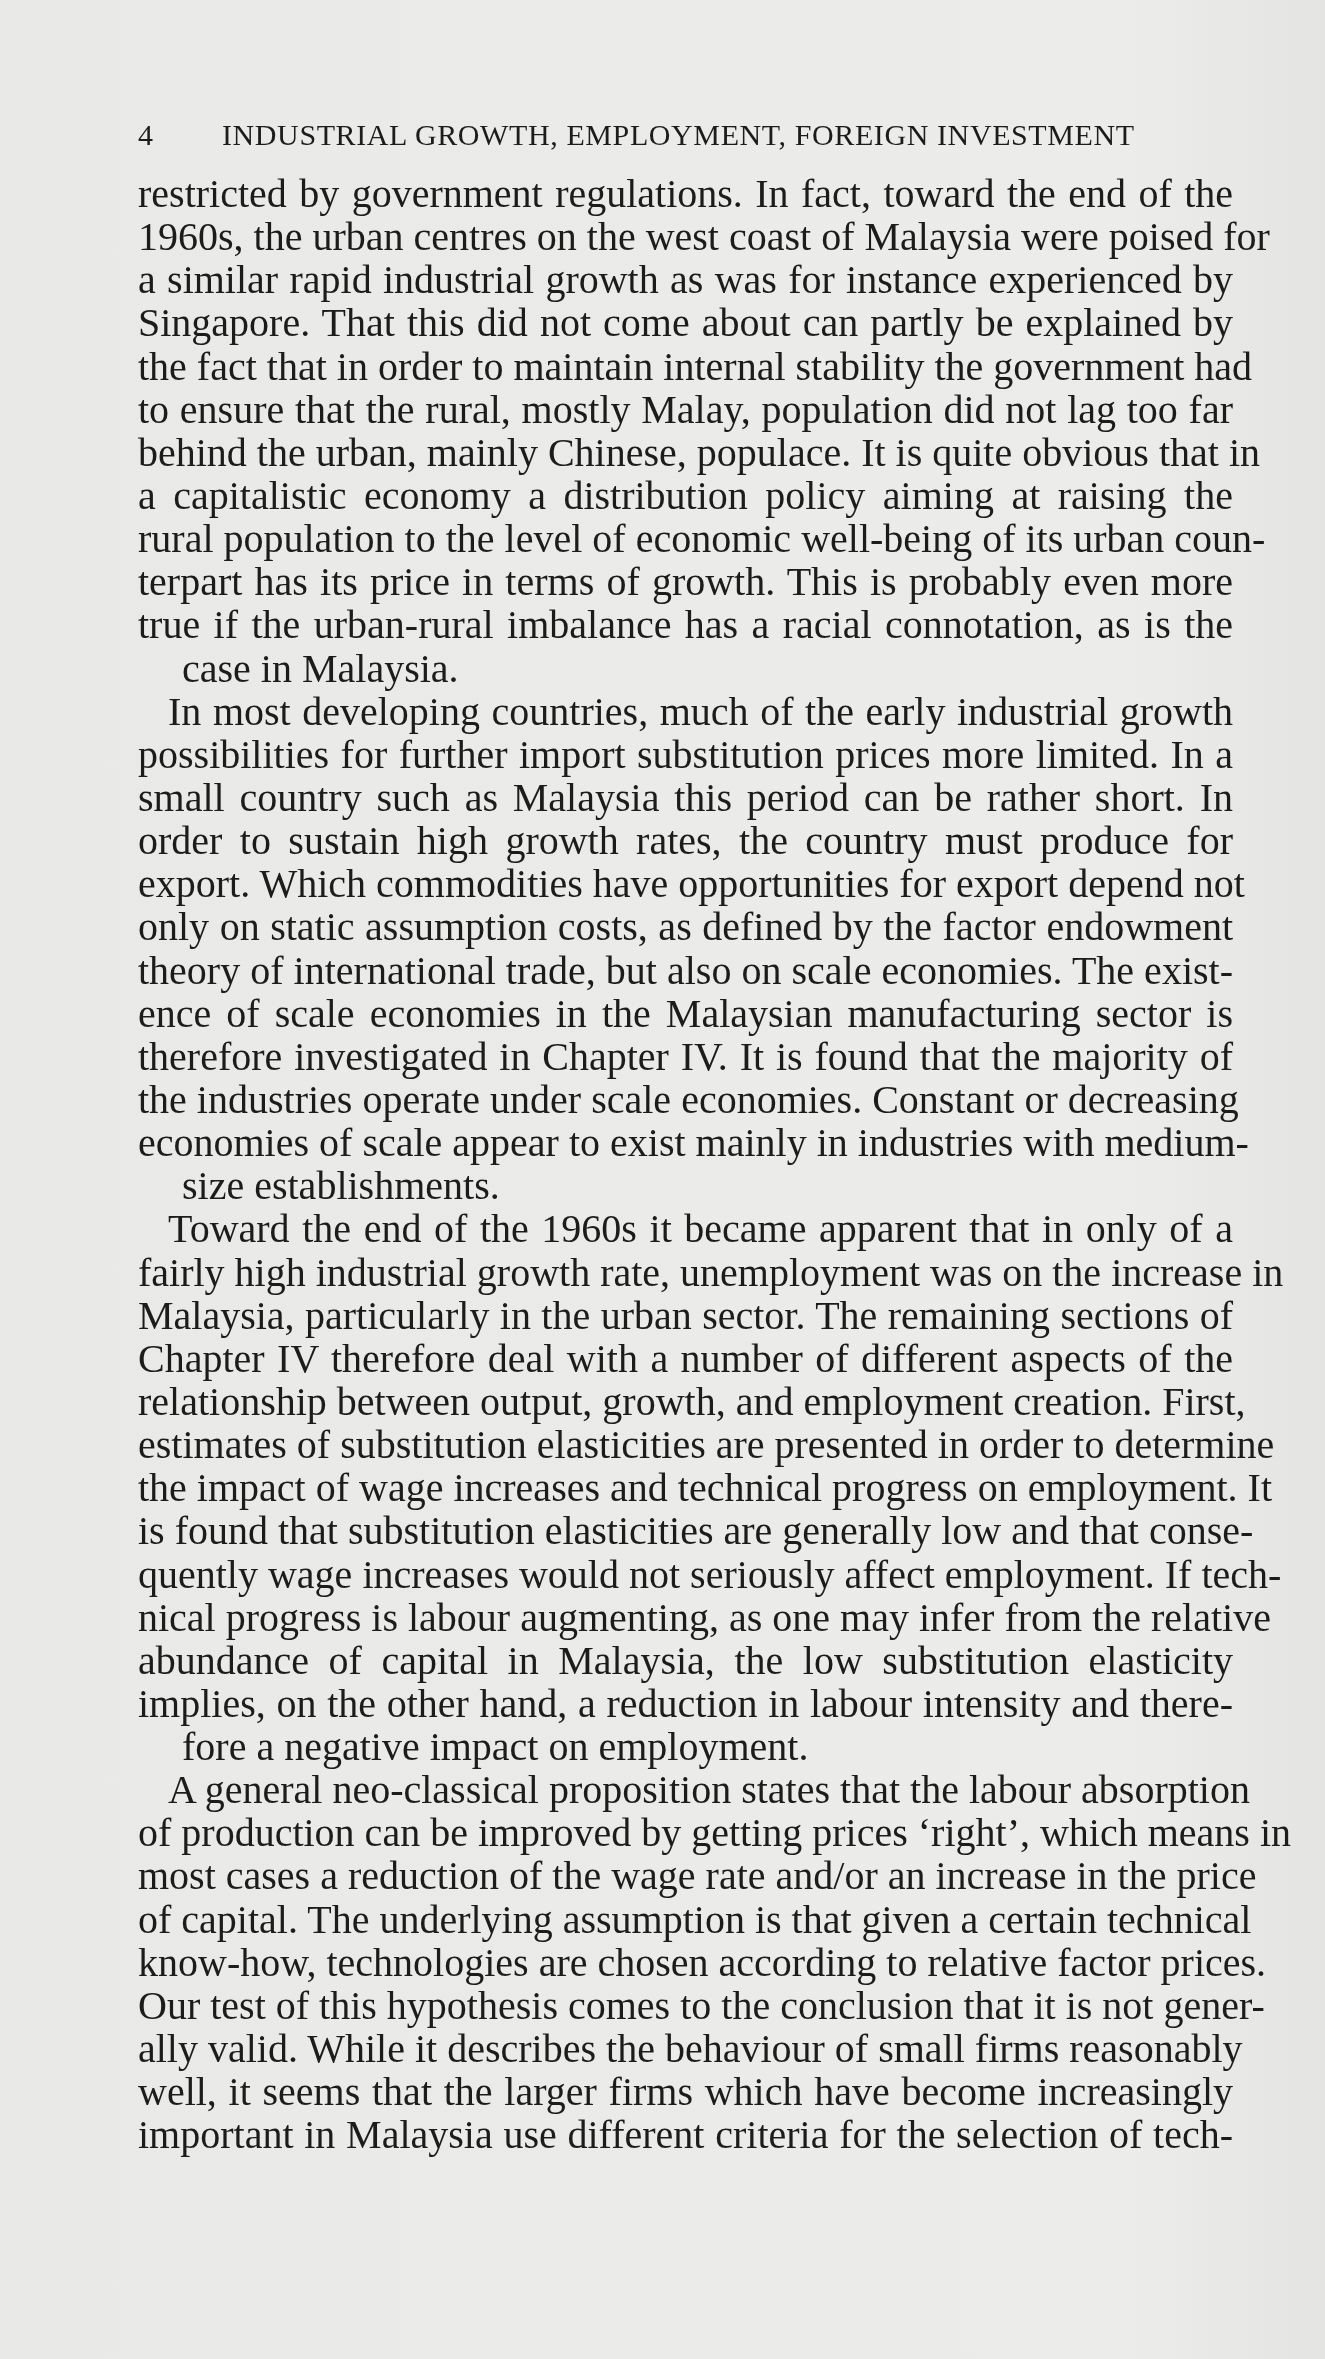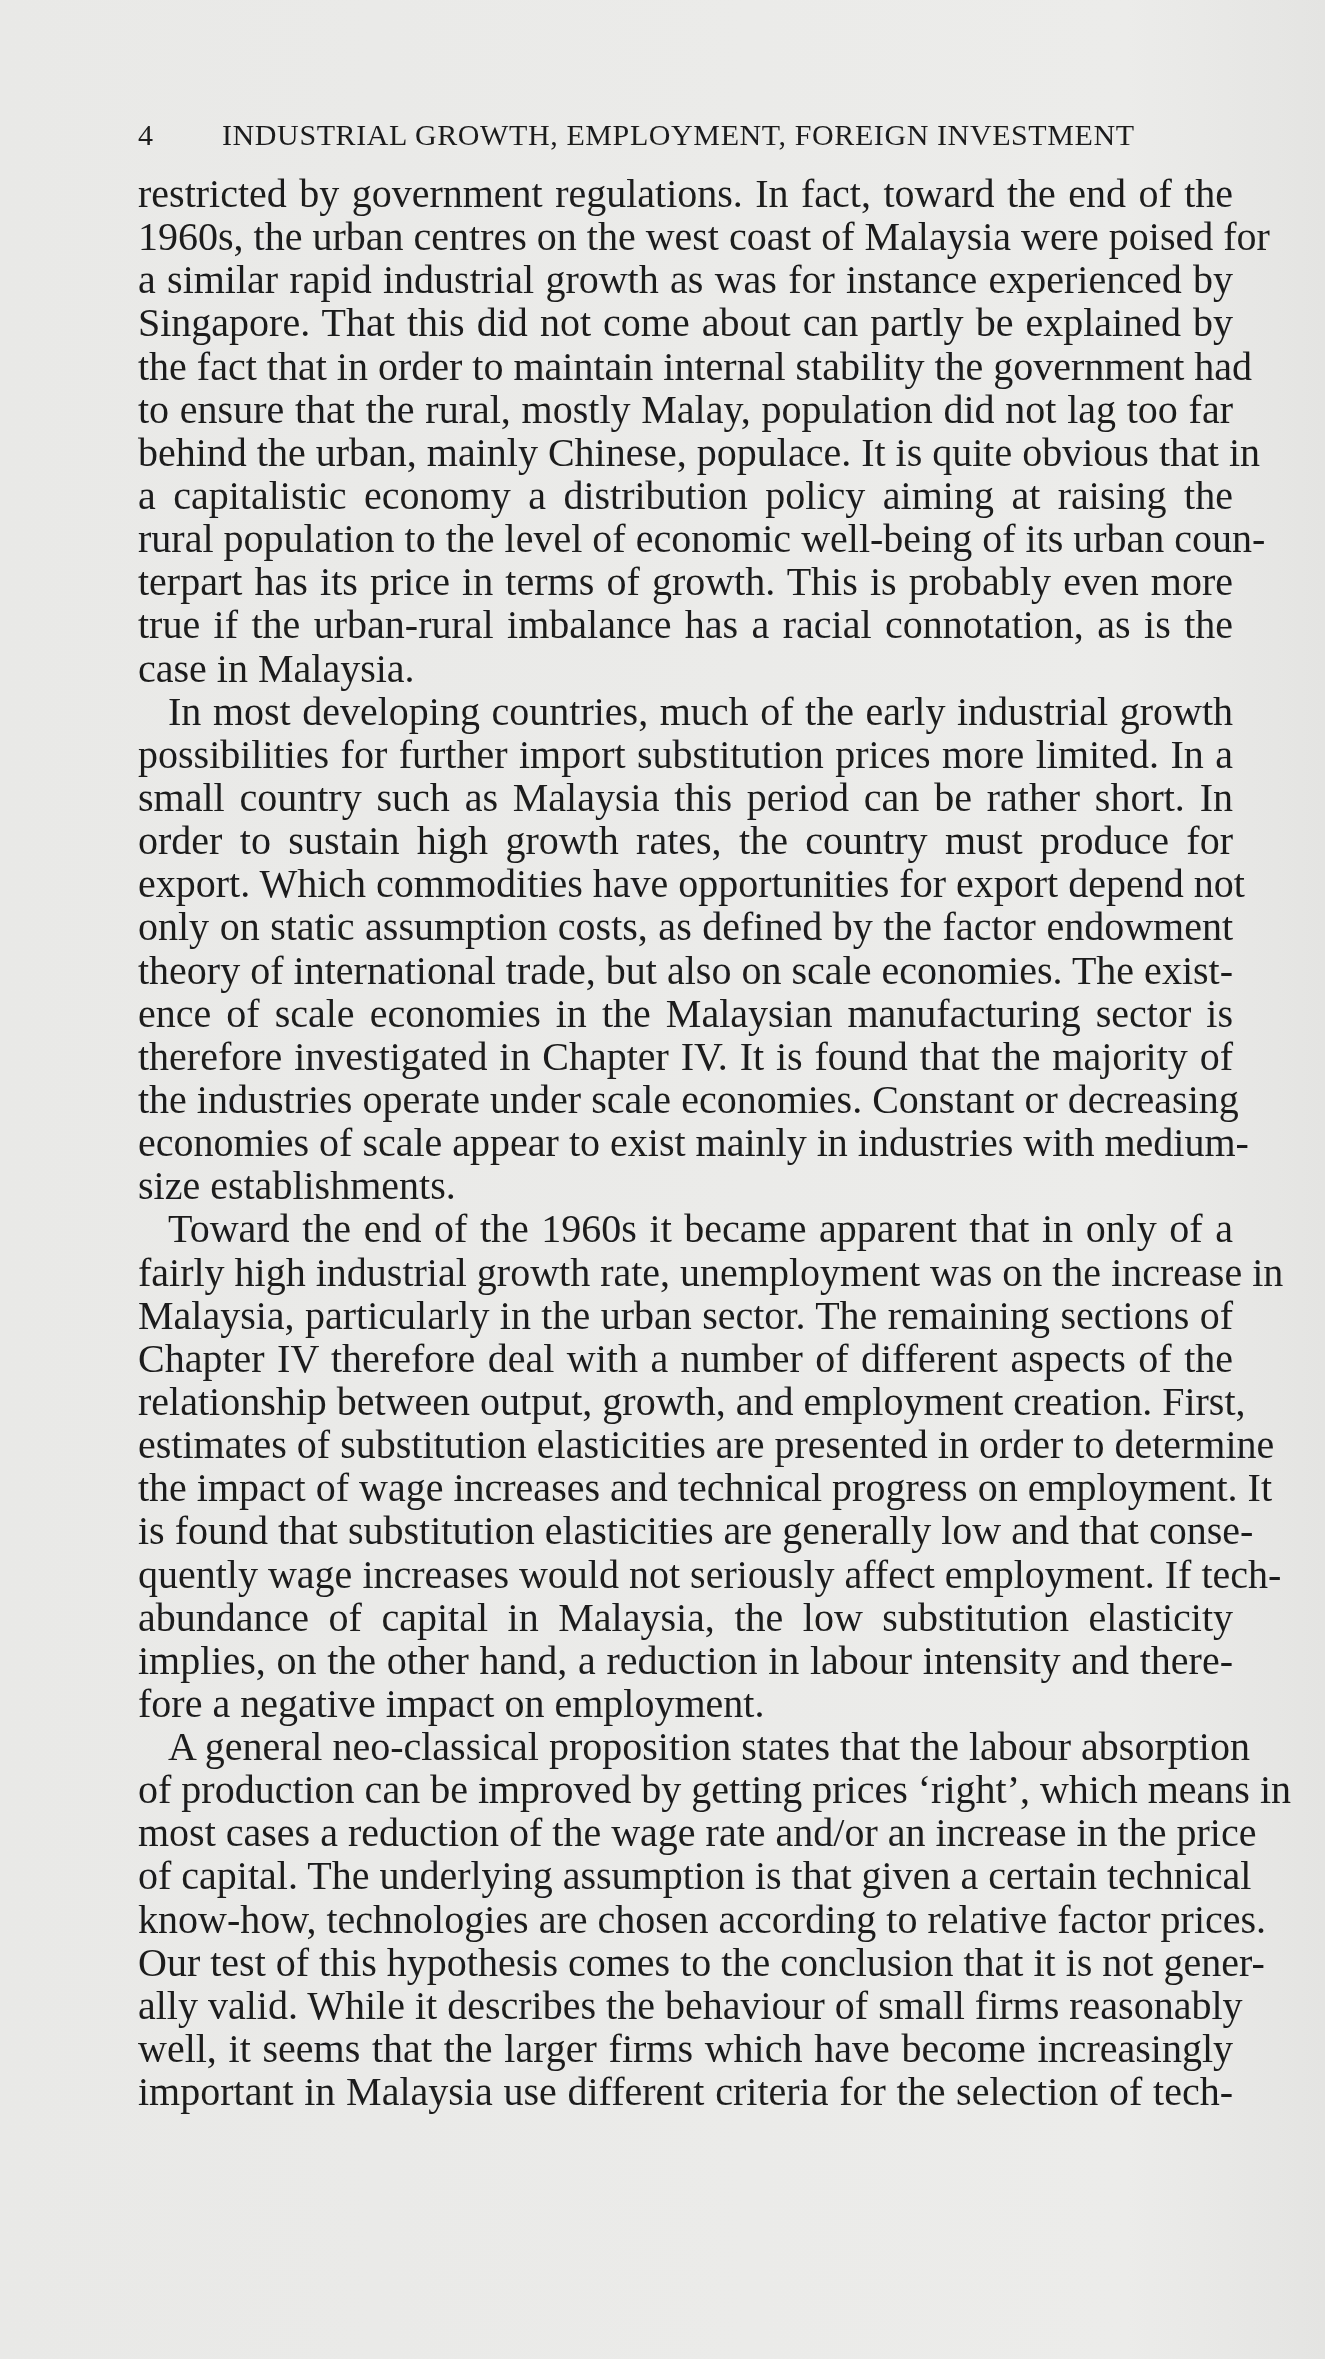--- a/index.html
+++ b/index.html
@@ -44,20 +44,21 @@
     }
     .line {
       display: block;
       white-space: nowrap;
       text-align: justify;
       text-align-last: justify;
       height: 43.15px;
     }
     .line.last {
       text-align-last: left;
+      margin-left: 44px;
     }
     .line.indent {
       padding-left: 30px;
     }
   </style>
 </head>
 <body>
 
 <div class="page">
   <div class="running-head">
@@ -100,20 +101,21 @@
     <div>
       <span class="line indent">Toward the end of the 1960s it became apparent that in only of a</span>
       <span class="line">fairly high industrial growth rate, unemployment was on the increase in</span>
       <span class="line">Malaysia, particularly in the urban sector. The remaining sections of</span>
       <span class="line">Chapter IV therefore deal with a number of different aspects of the</span>
       <span class="line">relationship between output, growth, and employment creation. First,</span>
       <span class="line">estimates of substitution elasticities are presented in order to determine</span>
       <span class="line">the impact of wage increases and technical progress on employment. It</span>
       <span class="line">is found that substitution elasticities are generally low and that conse-</span>
       <span class="line">quently wage increases would not seriously affect employment. If tech-</span>
+      <span class="line">nical progress is labour augmenting, as one may infer from the relative</span>
       <span class="line">abundance of capital in Malaysia, the low substitution elasticity</span>
       <span class="line">implies, on the other hand, a reduction in labour intensity and there-</span>
       <span class="line last">fore a negative impact on employment.</span>
     </div>
 
     <div>
       <span class="line indent">A general neo-classical proposition states that the labour absorption</span>
       <span class="line">of production can be improved by getting prices ‘right’, which means in</span>
       <span class="line">most cases a reduction of the wage rate and/or an increase in the price</span>
       <span class="line">of capital. The underlying assumption is that given a certain technical</span>

